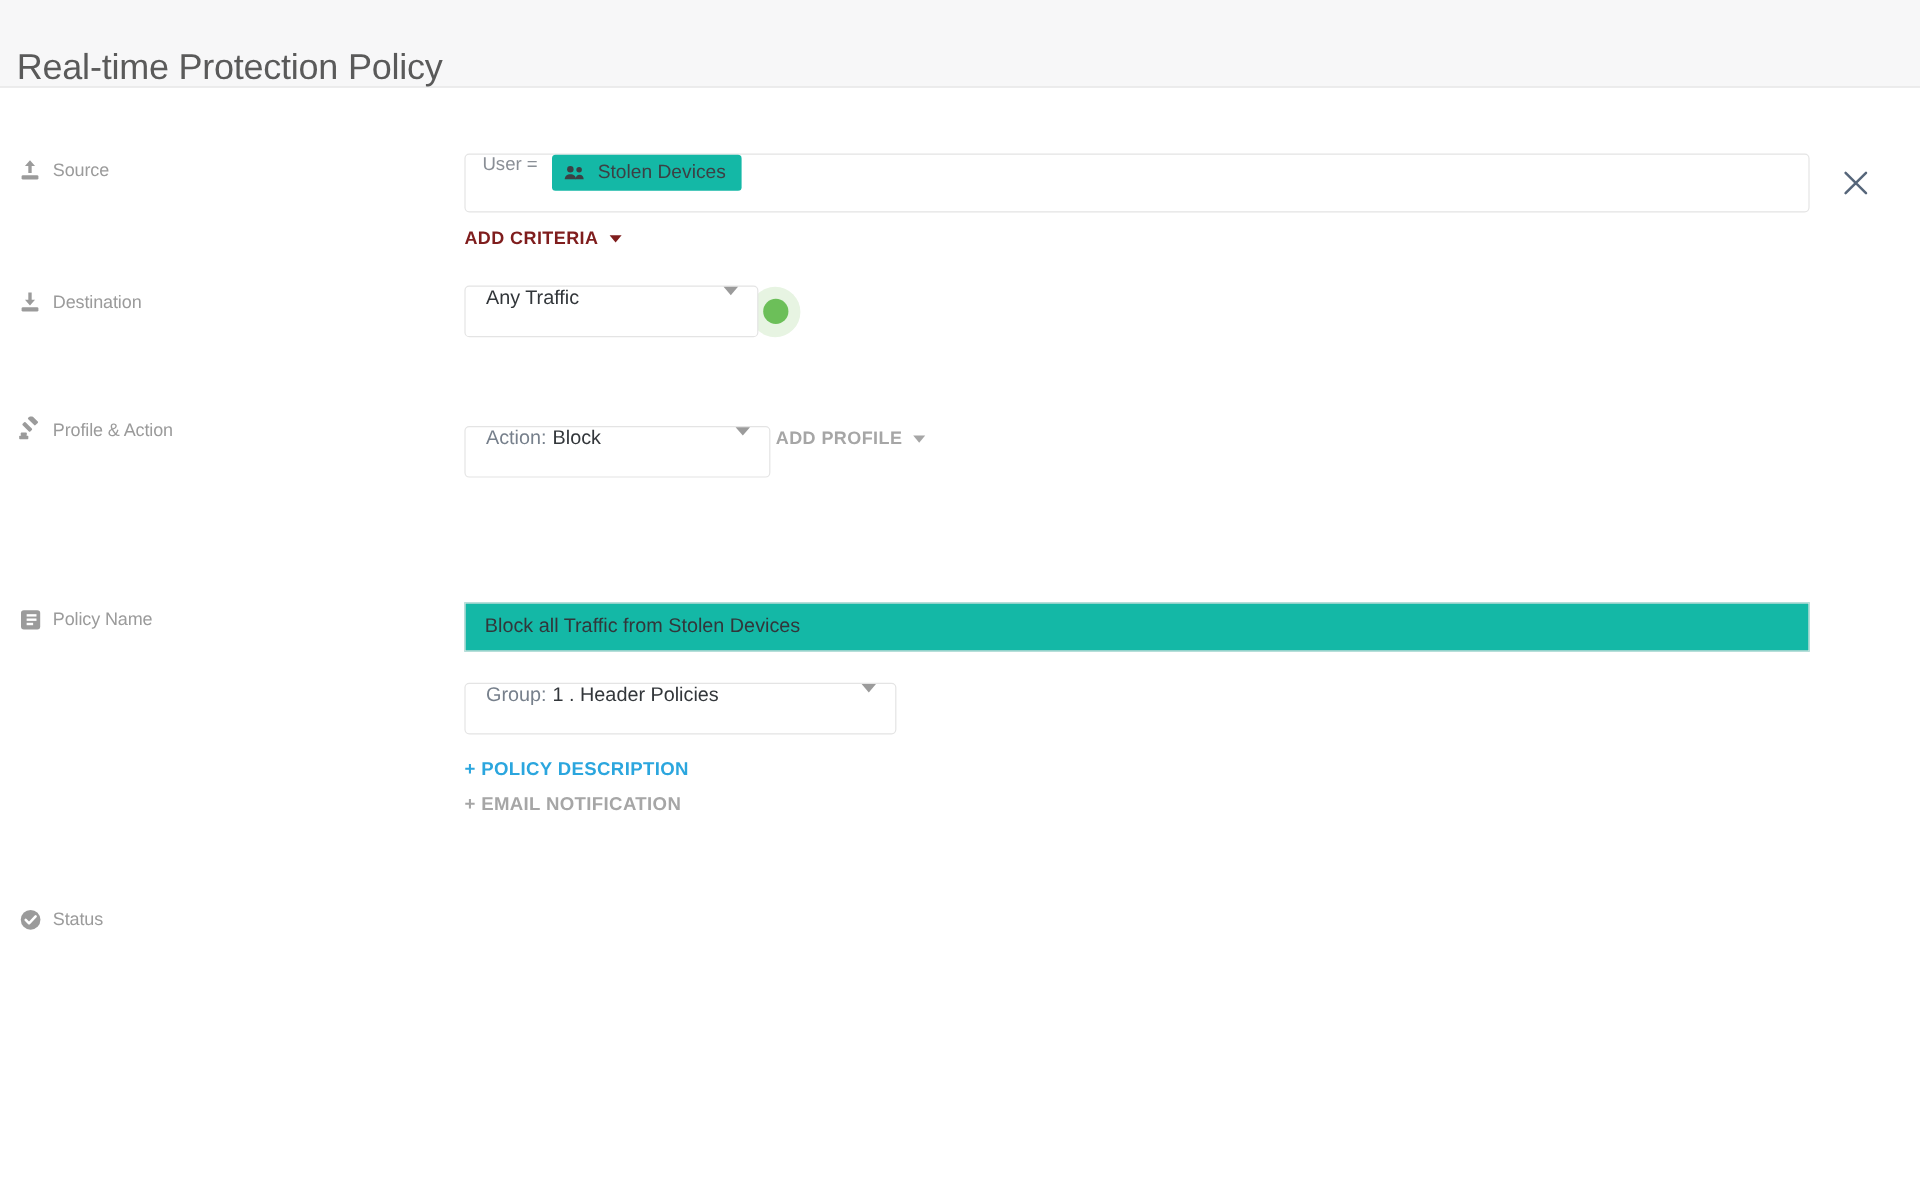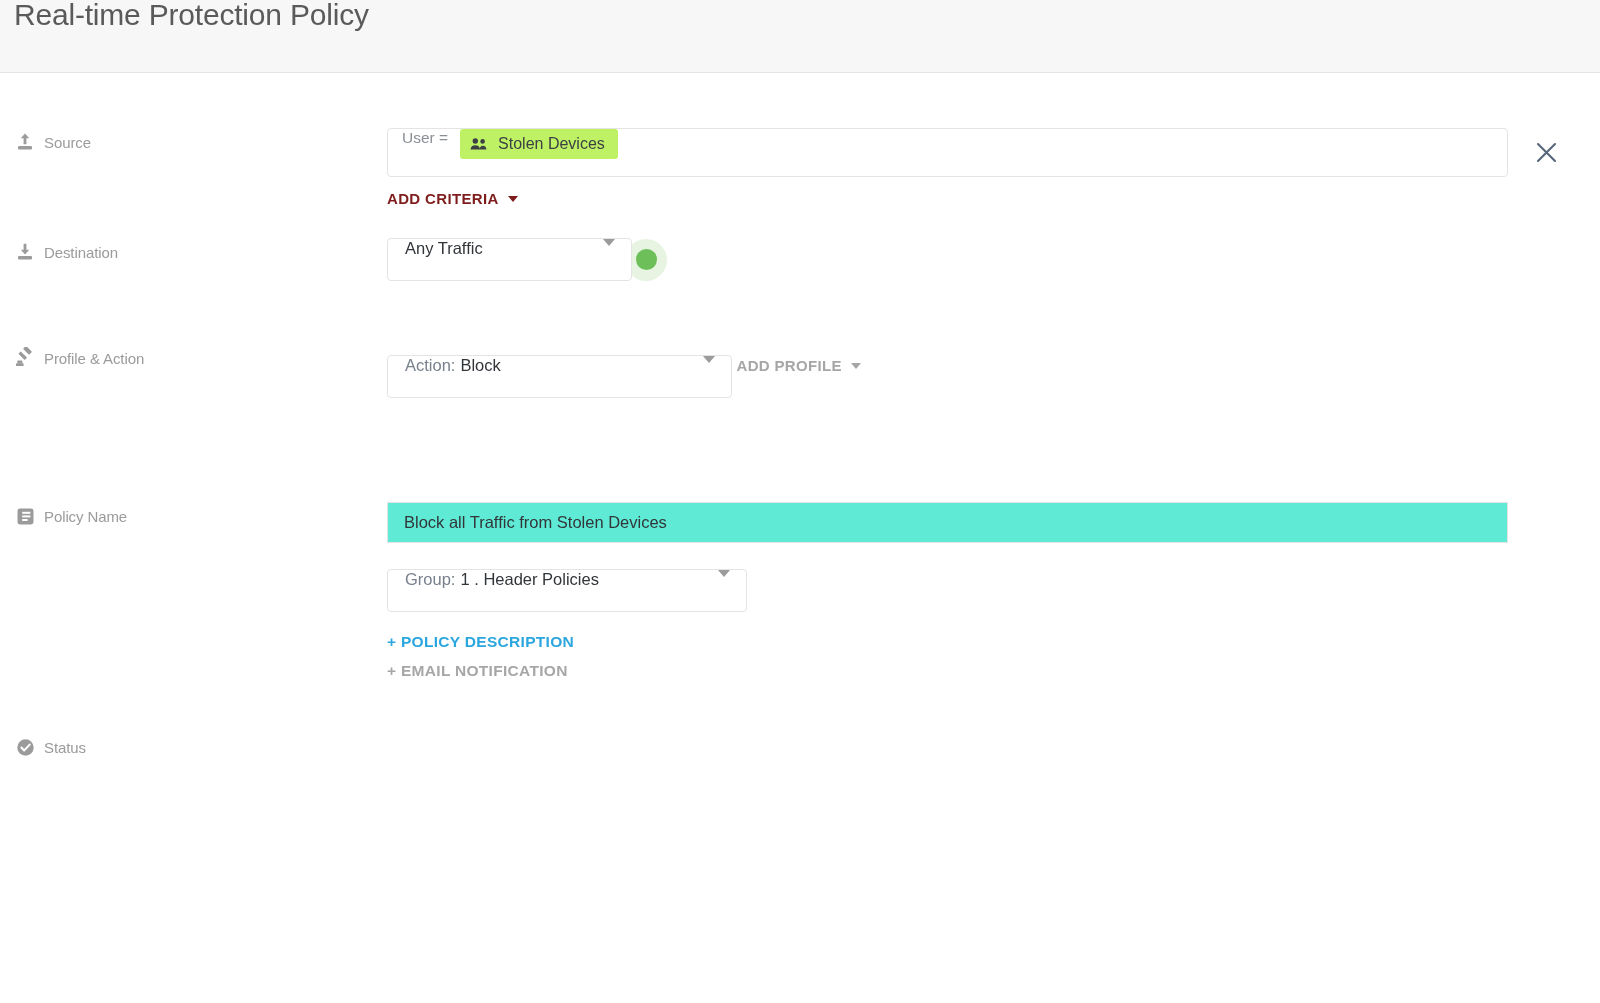--- a/index.html
+++ b/index.html
@@ -13,21 +13,21 @@
     color: #444444;
     overflow: hidden;
   }
 
   
   .page-header {
     height: 73px;
     background: #f7f7f8;
     border-bottom: 1px solid #e3e3e3;
     display: flex;
-    align-items: flex-start;
+    align-items: flex-end;
     padding: 0 0 0 14px;
   }
   .page-title {
     font-size: 30px;
     font-weight: 400;
     color: #5a5a5a;
     letter-spacing: -0.2px;
     line-height: 1;
   }
 
@@ -87,21 +87,21 @@
   }
   .criteria-key {
     font-size: 15.5px;
     color: #8a8f96;
     margin-right: 12px;
     white-space: nowrap;
   }
   .chip {
     display: inline-flex;
     align-items: center;
-    background: #bef264;
+    background: #14b8a6;
     border-radius: 3px;
     height: 30px;
     padding: 0 13px 0 10px;
     font-size: 16px;
     color: #3c4044;
   }
   .chip .chip-icon {
     width: 18px; height: 18px;
     margin-right: 10px;
     display: inline-flex; align-items: center; justify-content: center;
@@ -160,21 +160,21 @@
     border-left: 6px solid transparent;
     border-right: 6px solid transparent;
     border-top: 7px solid #9b9b9b;
     margin: 0 16px 0 auto;
     flex: 0 0 auto;
   }
   .sel-prefix { color: #77808c; margin-right: 5px; }
   .sel-value { color: #32363a; }
 
   #dest-select { width: 245px; }
-  #action-select { width: 345px; }
+  #action-select { width: 255px; }
   #group-select { width: 360px; }
 
   .dest-line { display: flex; align-items: center; }
   .status-dot-wrap {
     width: 42px; height: 42px;
     margin-left: -7px;
     border-radius: 50%;
     background: #e7f4e2;
     display: inline-flex;
     align-items: center;
@@ -184,28 +184,28 @@
   .status-dot {
     width: 21px; height: 21px;
     border-radius: 50%;
     background: #6cbf59;
   }
 
   
   #row-destination { margin-top: 30px; }
   #row-profile     { margin-top: 63px; }
   #row-policyname  { margin-top: 104px; }
-  #row-status      { margin-top: 53px; text-align: right; }
+  #row-status      { margin-top: 72px; text-align: right; }
 
   
   .text-input {
     width: 1121px;
     height: 41px;
     border: 1px solid #e4e4e4;
-    background: #5eead4;
+    background: #14b8a6;
     font-family: "Liberation Sans", sans-serif;
     font-size: 16.5px;
     color: #32363a;
     padding: 0 16px;
     outline: none;
     display: block;
   }
   .group-wrap { margin-top: 26px; }
   .plus-link {
     margin-top: 21px;

